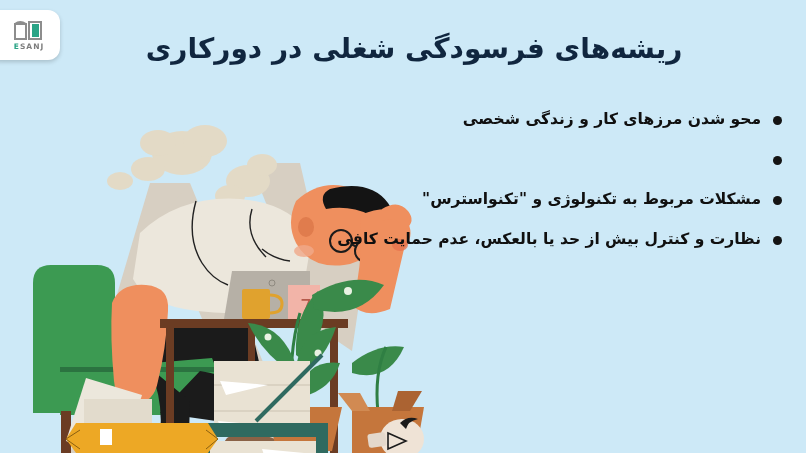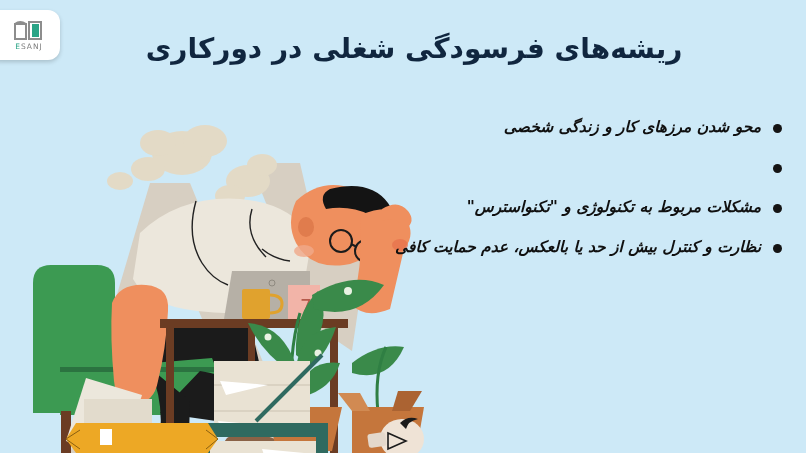--- a/index.html
+++ b/index.html
@@ -21,39 +21,39 @@
     width:72px; height:50px;
     background:#ffffff;
     border-radius:12px;
     box-shadow:0 2px 4px rgba(0,0,0,.18);
     display:flex; flex-direction:column;
     align-items:center; justify-content:center;
     padding-left:10px;
   }
   .logo-mark { width:34px; height:22px; display:block; }
   .logo-text {
-    font-size:7.5px; font-weight:normal; letter-spacing:1px;
+    font-size:7.5px; font-weight:bold; letter-spacing:1px;
     color:#7d7d7d; margin-top:1px;
   }
   .logo-text .g { color:#2aa486; }
 
   
   .title {
     position:absolute; top:32px; left:11px; width:806px;
     text-align:center;
     font-size:28px; font-weight:bold;
     color:#10263f;
     direction:rtl;
     letter-spacing:0px;
   }
 
   
   .bullets {
-    position:absolute; right:24px; top:108px;
-    direction:rtl; text-align:center;font-style:italic;
+    position:absolute; right:24px; top:100px;
+    direction:rtl; text-align:center;
   }
   .bullet-row {
     display:flex; align-items:center; justify-content:flex-start;
     height:40px;
   }
   .bullet-dot {
     width:9px; height:9px; border-radius:50%;
     background:#141414; flex:0 0 auto; margin-left:12px;
   }
   .bullet-text {

